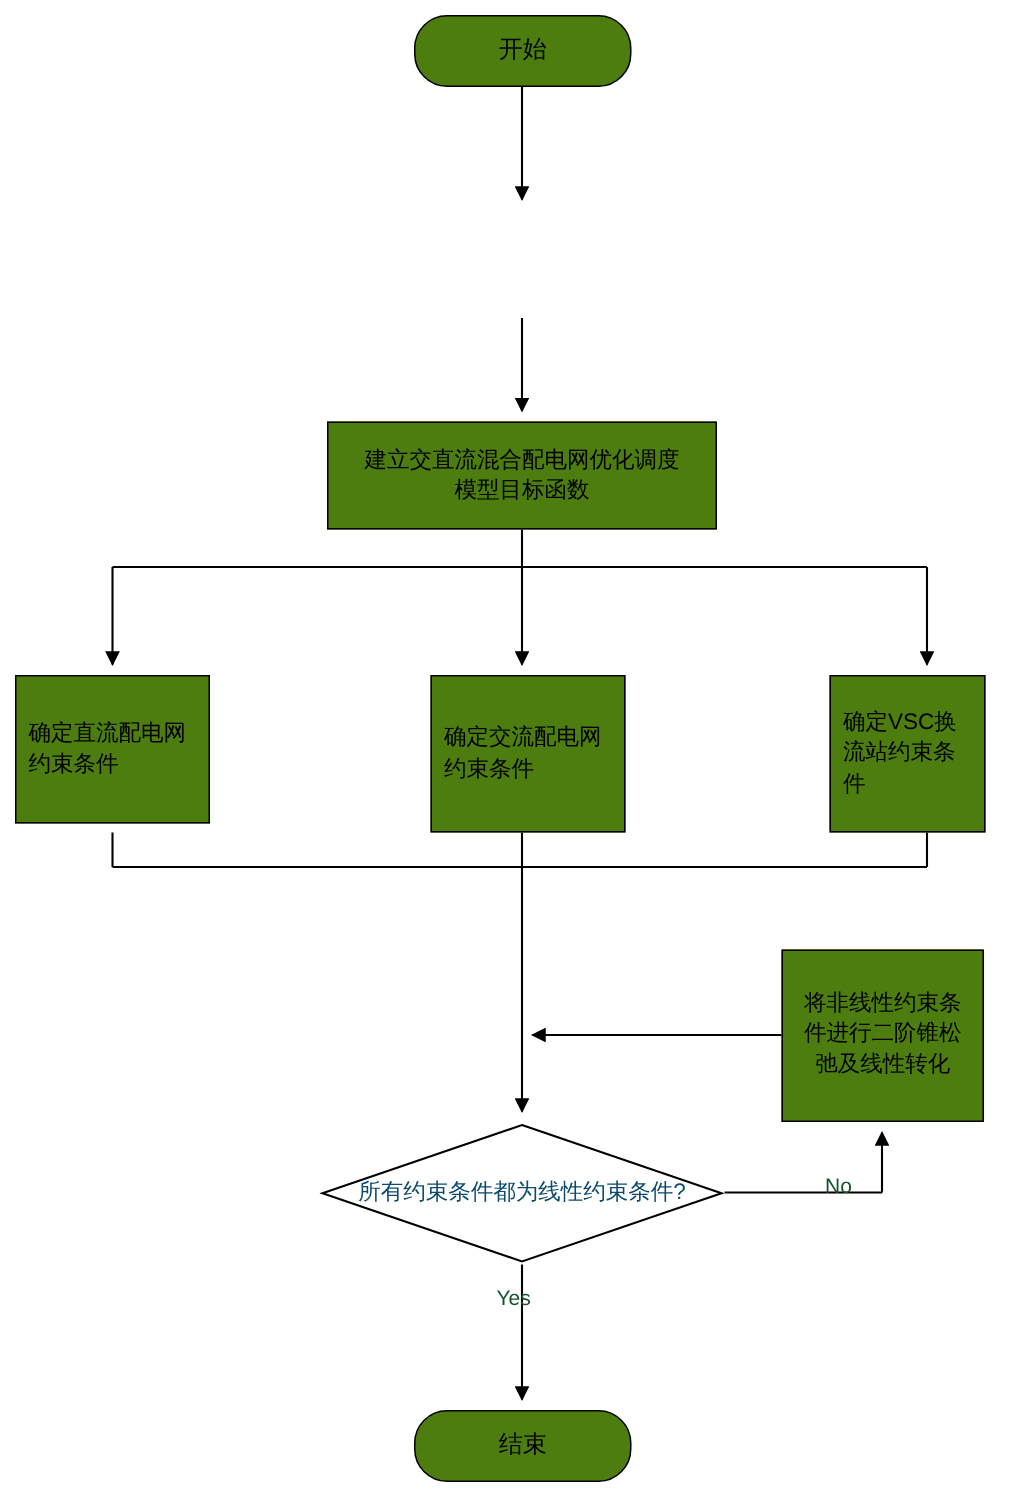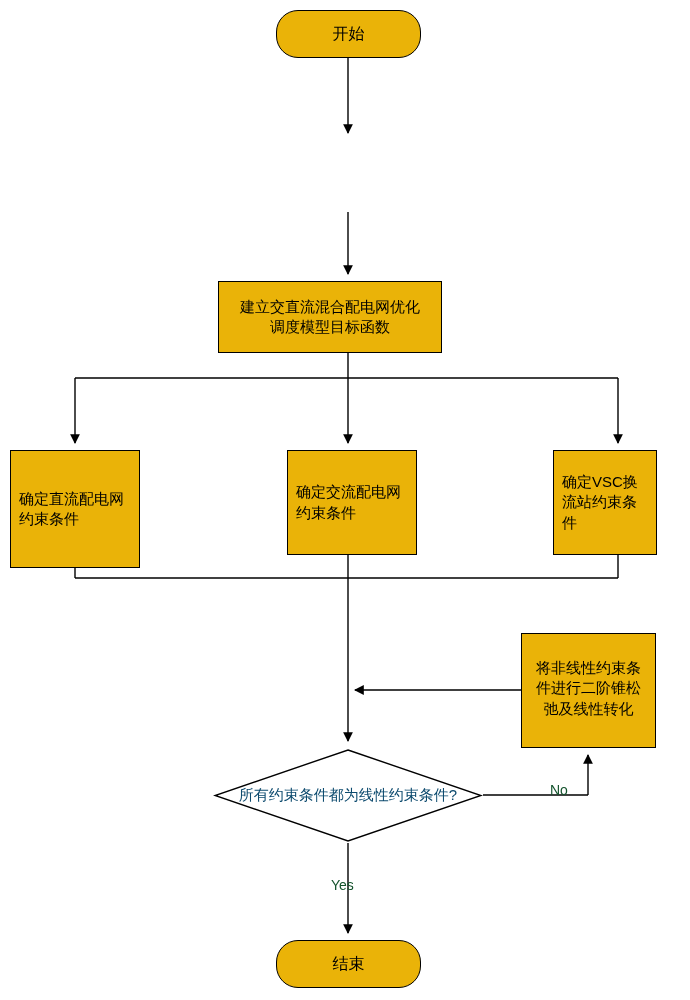--- a/index.html
+++ b/index.html
@@ -12,21 +12,21 @@
     width: 690px;
     height: 1000px;
     background: #ffffff;
     font-family: "Liberation Sans", sans-serif;
     overflow: hidden;
   }
   .node {
     position: absolute;
     box-sizing: border-box;
     border: 1px solid #000000;
-    background: #eab308;
+    background: #4d7c0f;
     display: flex;
     align-items: center;
     justify-content: center;
     text-align: center;
     color: #000000;
     line-height: 1.35;
   }
   .terminal {
     border-radius: 22px;
   }
@@ -105,25 +105,25 @@
 
       <line x1="348" y1="843" x2="348" y2="933" marker-end="url(#arrow)"></line>
     </g>
   </svg>
 
   <div class="node terminal t16" style="left:276px; top:10px; width:145px; height:48px;">
     <span>开始</span>
   </div>
 
 
-  <div class="node process t15" style="left:218px; top:281px; width:224px; height:72px; padding:0 20px;">
+  <div class="node process t15" style="left:218px; top:281px; width:260px; height:72px; padding:0 20px;">
     <span>建立交直流混合配电网优化调度模型目标函数</span>
   </div>
 
-  <div class="node process t15" style="left:10px; top:450px; width:130px; height:118px; padding:16px 8px; justify-content:flex-start;">
+  <div class="node process t15" style="left:10px; top:450px; width:130px; height:99px; padding:16px 8px; justify-content:flex-start;">
     <span style="text-align:left;">确定直流配电网约束条件</span>
   </div>
 
   <div class="node process t15" style="left:287px; top:450px; width:130px; height:105px; padding:4px 8px; justify-content:flex-end;">
     <span style="text-align:left;">确定交流配电网约束条件</span>
   </div>
 
   <div class="node process t15" style="left:553px; top:450px; width:104px; height:105px; padding:0 8px; justify-content:flex-start;">
     <span style="text-align:left;">确定VSC换流站约束条件</span>
   </div>
@@ -138,15 +138,15 @@
     </svg>
     <div class="decision-label t15">所有约束条件都为线性约束条件?</div>
   </div>
 
   <div class="node terminal t16" style="left:276px; top:940px; width:145px; height:48px;">
     <span>结束</span>
   </div>
 
   <div class="edge-label t14" style="left:550px; top:782px;">No</div>
 
-  <div class="edge-label t14" style="left:331px; top:877px;">Yes</div>
+  <div class="edge-label t14" style="left:331px; top:857px;">Yes</div>
 
 </div>
 
 </body></html>

